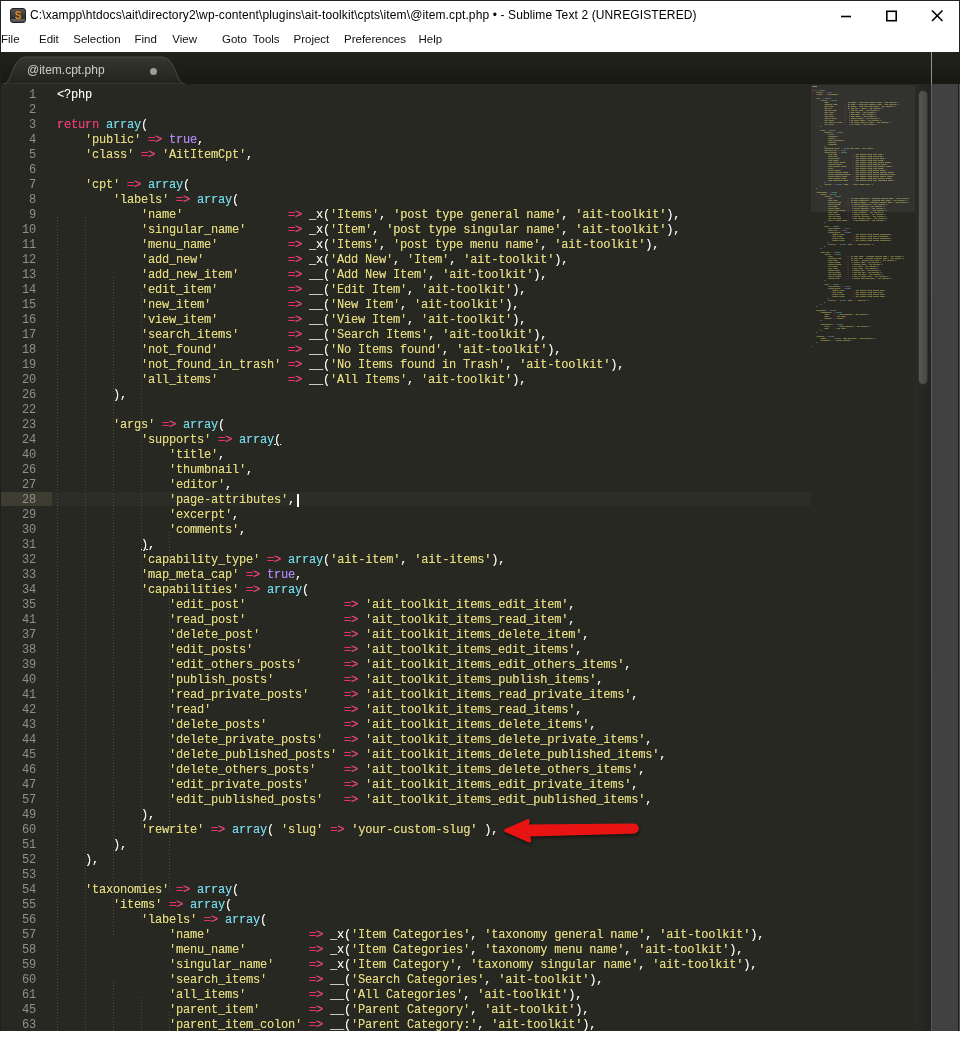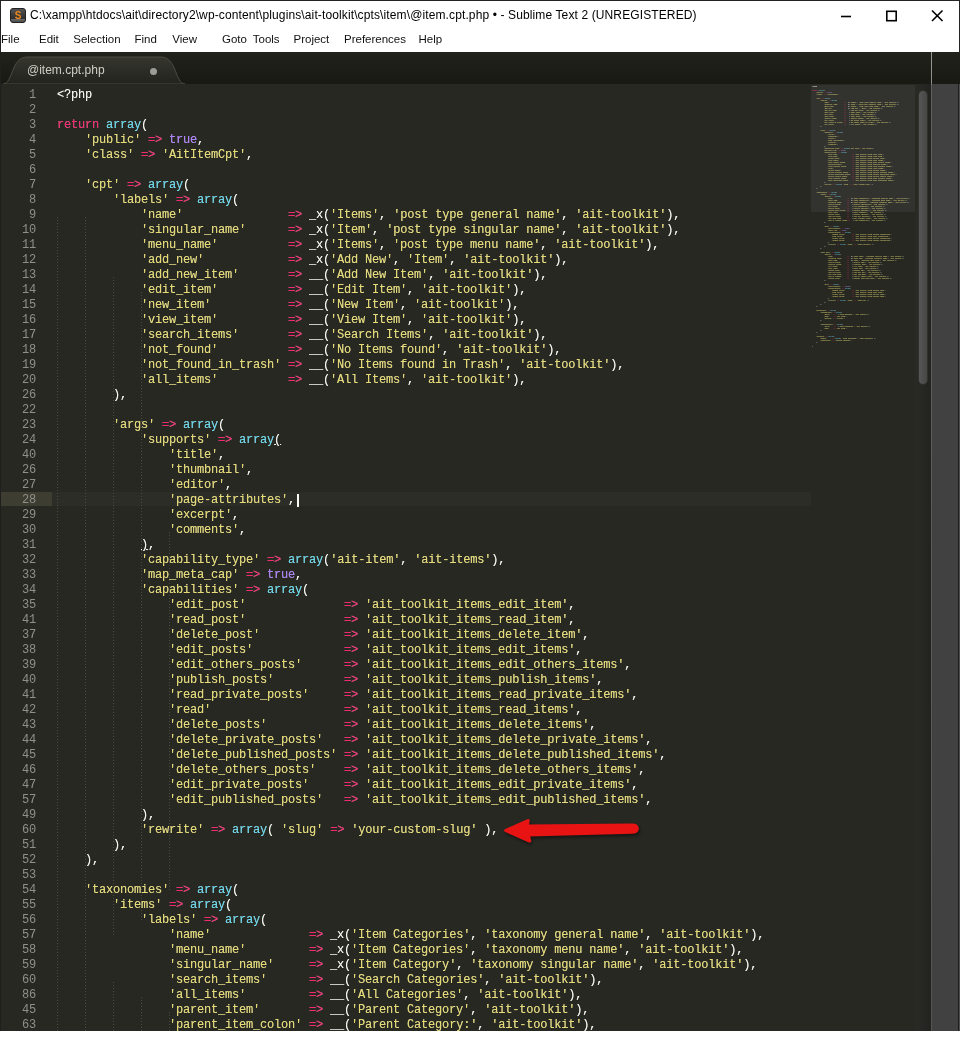--- a/index.html
+++ b/index.html
@@ -115,21 +115,21 @@
 <div class="gl">51</div>
 <div class="gl">52</div>
 <div class="gl">53</div>
 <div class="gl">54</div>
 <div class="gl">55</div>
 <div class="gl">56</div>
 <div class="gl">57</div>
 <div class="gl">58</div>
 <div class="gl">59</div>
 <div class="gl">60</div>
-<div class="gl">86</div>
+<div class="gl">61</div>
 <div class="gl">45</div>
 <div class="gl">63</div>
       </div>
   <div class="guide" style="left:56px;top:133px;height:900px"></div>
       <div class="guide" style="left:84px;top:133px;height:900px"></div>
       <div class="guide" style="left:112px;top:193px;height:660px"></div>
       <div class="guide" style="left:112px;top:898px;height:135px"></div>
       <div class="guide" style="left:140px;top:208px;height:630px"></div>
       <div class="guide" style="left:140px;top:913px;height:120px"></div>
       <div class="guide" style="left:168px;top:448px;height:360px"></div>

